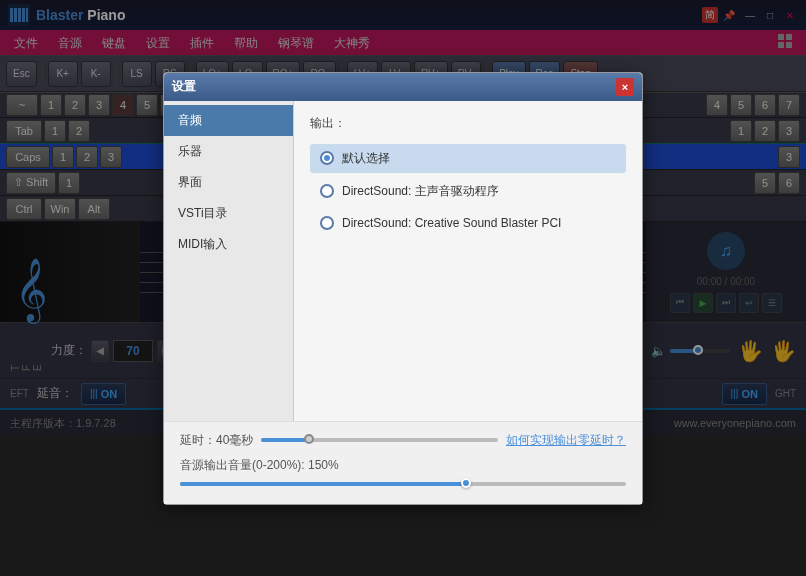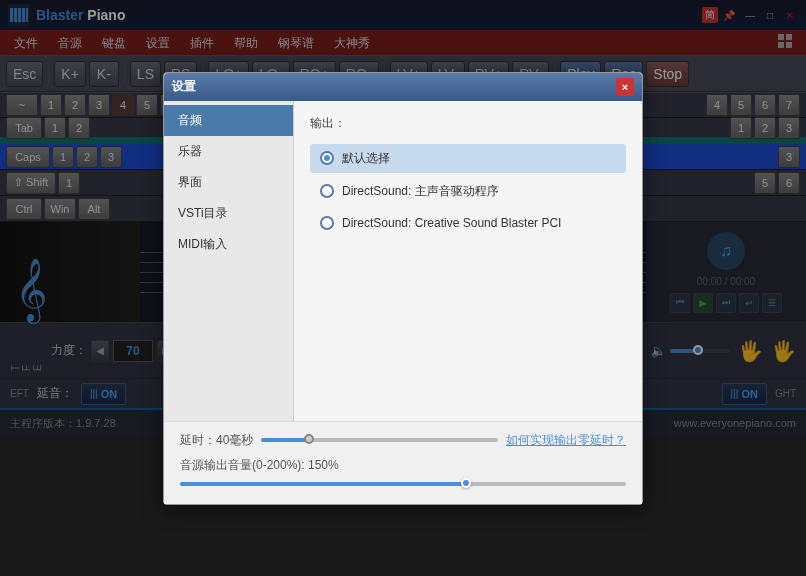--- a/index.html
+++ b/index.html
@@ -52,21 +52,21 @@
       justify-content: center;
       cursor: pointer;
       font-size: 10px;
       color: #aaa;
     }
     .title-btn.close-btn { color: #e05; }
 
     
     #menu-bar {
       height: 26px;
-      background: #7f1d1d;
+      background: #be185d;
       display: flex;
       align-items: center;
       padding: 0 4px;
       color: #ddd;
       border-bottom: 1px solid #555;
     }
     .menu-item {
       padding: 0 10px;
       height: 26px;
       line-height: 26px;
@@ -85,21 +85,21 @@
       border-bottom: 1px solid #333;
     }
     .tb-btn {
       height: 26px;
       min-width: 30px;
       padding: 0 6px;
       background: linear-gradient(to bottom, #6a6a7a, #4a4a5a);
       border: 1px solid #333;
       border-radius: 3px;
       color: #ddd;
-      font-size: 14px;
+      font-size: 10px;
       cursor: pointer;
       display: flex;
       align-items: center;
       justify-content: center;
     }
     .tb-btn.special { background: linear-gradient(to bottom, #5a7aaa, #3a5a8a); color: white; }
     .tb-btn.stop-btn { background: linear-gradient(to bottom, #8a5a5a, #6a3a3a); color: white; }
     .tb-sep { width: 1px; height: 20px; background: #555; margin: 0 2px; }
 
     
@@ -368,21 +368,21 @@
   <div class="key-label">5</div>
   <div class="key-label">6</div>
   <div class="key-label">7</div>
   <div style="flex:1;"></div>
   <div class="key-label">4</div>
   <div class="key-label">5</div>
   <div class="key-label">6</div>
   <div class="key-label">7</div>
 </div>
 
-<div style="height:26px;background:#3a3a4a;display:flex;align-items:center;padding:0 6px;gap:2px;border-bottom:7px solid #0f766e;">
+<div style="height:26px;background:#3a3a4a;display:flex;align-items:center;padding:0 6px;gap:2px;border-bottom:1px solid #0f766e;">
   <div class="key-label tab">Tab</div>
   <div class="key-label">1</div>
   <div class="key-label">2</div>
   <div style="flex:1;"></div>
   <div class="key-label">1</div>
   <div class="key-label">2</div>
   <div class="key-label">3</div>
 </div>
 
 <div style="height:26px;background:#1d4ed8;display:flex;align-items:center;padding:0 6px;gap:2px;border-bottom:1px solid #222;">

